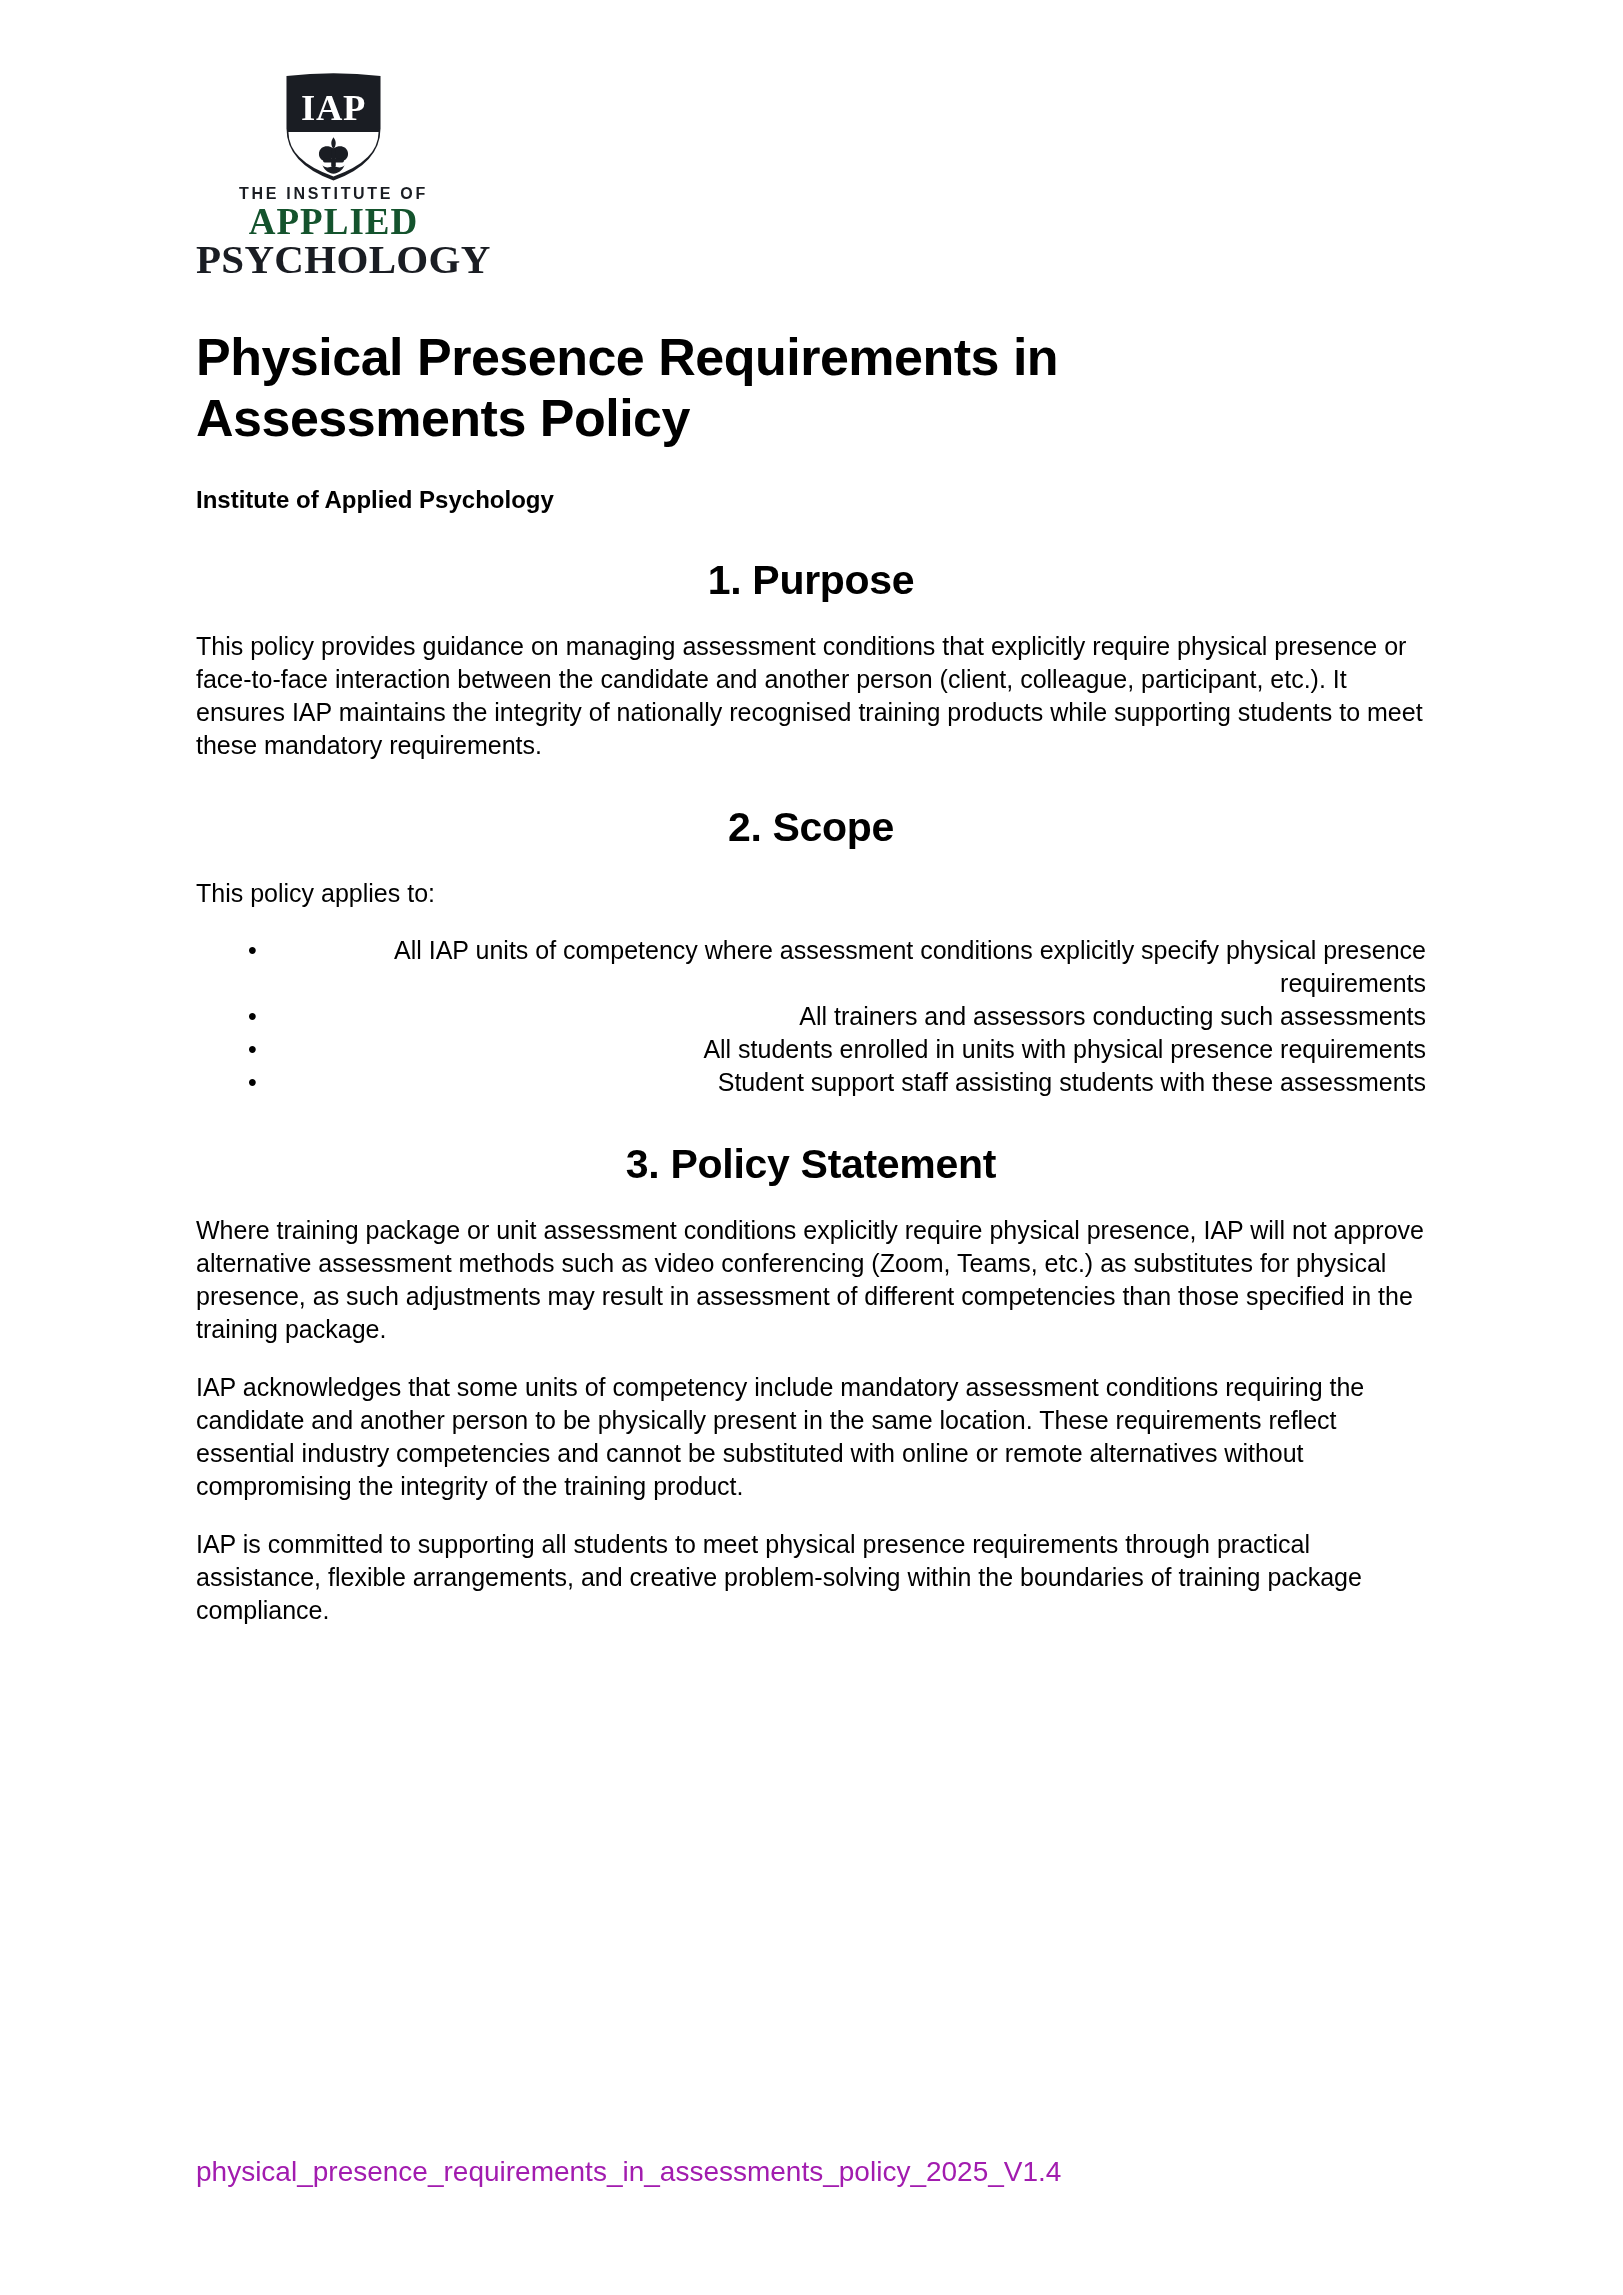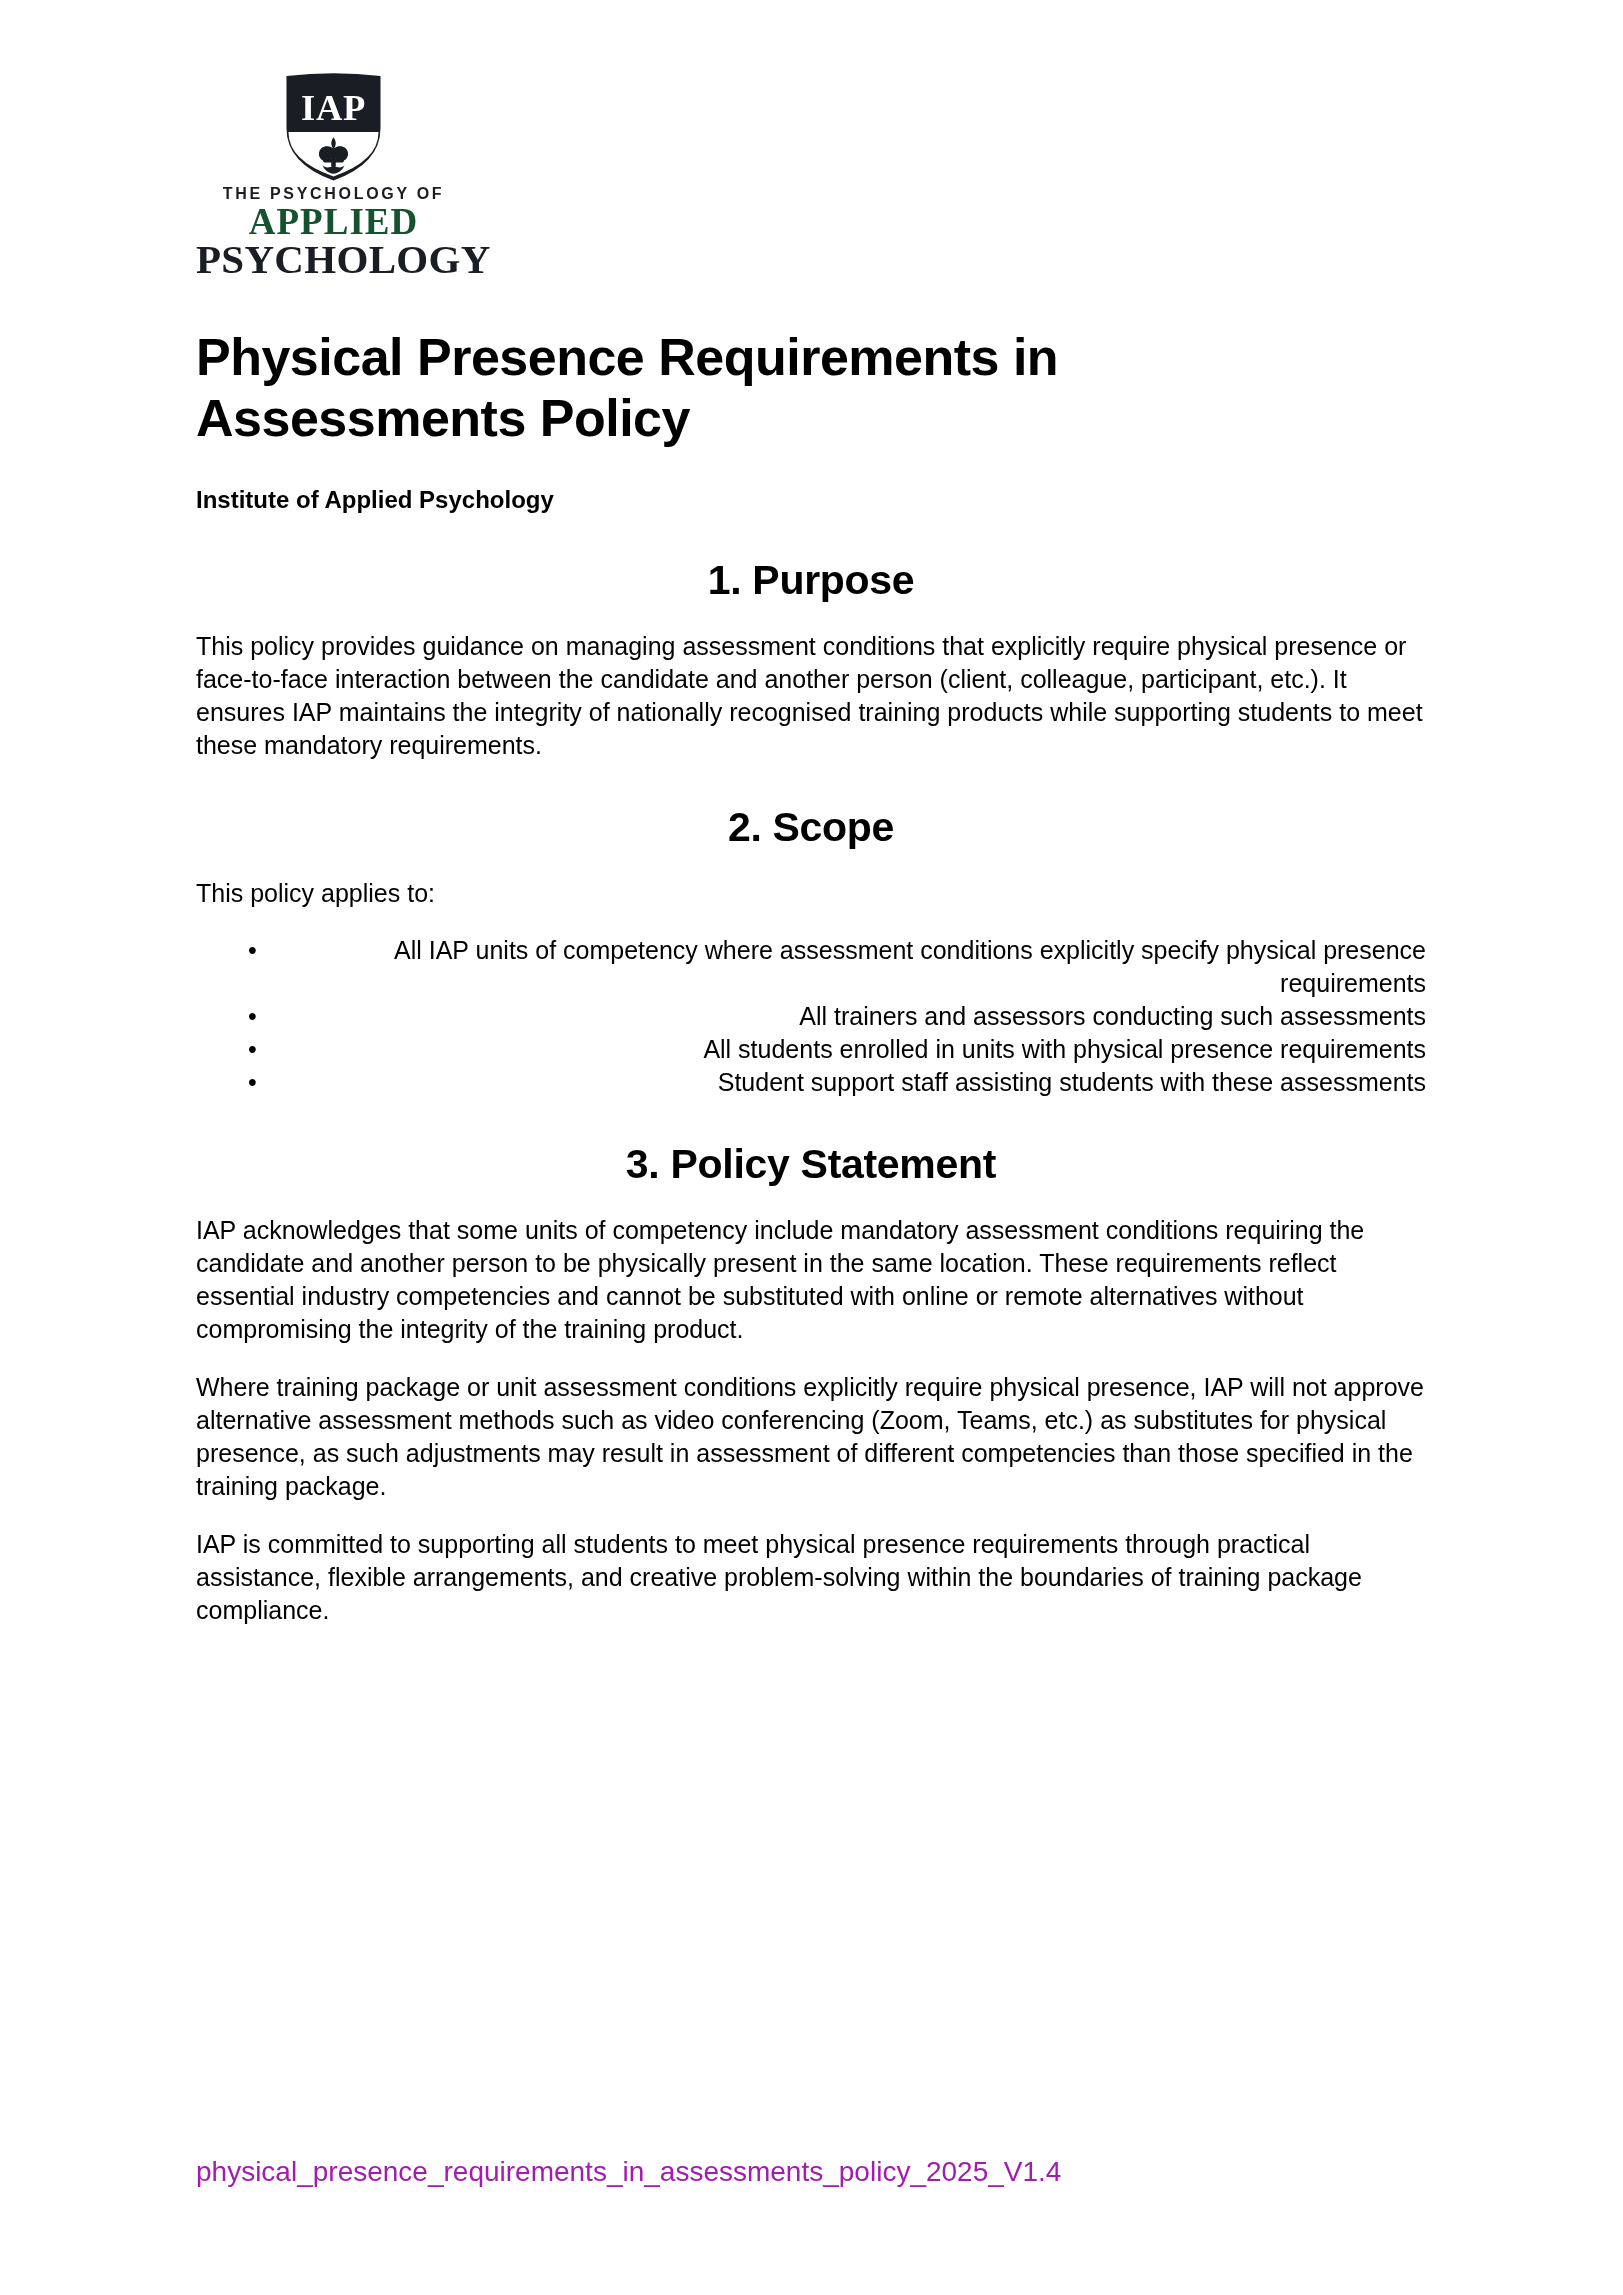--- a/index.html
+++ b/index.html
@@ -162,21 +162,21 @@
           <path d="M80 100 C75 107 76 113 80 118 C84 113 85 107 80 100 Z"></path>
           <path d="M80 117 C70 111 60 114 58 123 C56 132 64 139 73 136 C77 134 79 129 80 124 Z"></path>
           <path d="M80 117 C90 111 100 114 102 123 C104 132 96 139 87 136 C83 134 81 129 80 124 Z"></path>
           <rect x="76.5" y="117" width="7" height="28" rx="2"></rect>
           <rect x="64" y="133" width="32" height="5.5" rx="2.5"></rect>
           <path d="M80 143 C73 148 67 147 63 143 C67 152 73 155 80 156 C87 155 93 152 97 143 C93 147 87 148 80 143 Z"></path>
         </g>
       </svg>
     </div>
     <div class="logo-wordmark">
-      <div class="wm-line1">THE PSYCHOLOGY OF</div>
+      <div class="wm-line1">THE INSTITUTE OF</div>
       <div class="wm-line2">APPLIED</div>
       <div class="wm-line3">PSYCHOLOGY</div>
     </div>
   </div>
 
   <div class="doc">
 
     <h1 class="doc-title">Physical Presence Requirements in Assessments Policy</h1>
 
     <p class="doc-subtitle">Institute of Applied Psychology</p>
@@ -187,22 +187,22 @@
     <h2 class="sec-heading">2. Scope</h2>
     <p class="body-text">This policy applies to:</p>
     <ul class="bullets">
       <li>All IAP units of competency where assessment conditions explicitly specify physical presence requirements</li>
       <li>All trainers and assessors conducting such assessments</li>
       <li>All students enrolled in units with physical presence requirements</li>
       <li>Student support staff assisting students with these assessments</li>
     </ul>
 
     <h2 class="sec-heading">3. Policy Statement</h2>
+    <p class="body-text">Where training package or unit assessment conditions explicitly require physical presence, IAP will not approve alternative assessment methods such as video conferencing (Zoom, Teams, etc.) as substitutes for physical presence, as such adjustments may result in assessment of different competencies than those specified in the training package.</p>
     <p class="body-text">IAP acknowledges that some units of competency include mandatory assessment conditions requiring the candidate and another person to be physically present in the same location. These requirements reflect essential industry competencies and cannot be substituted with online or remote alternatives without compromising the integrity of the training product.</p>
-    <p class="body-text">Where training package or unit assessment conditions explicitly require physical presence, IAP will not approve alternative assessment methods such as video conferencing (Zoom, Teams, etc.) as substitutes for physical presence, as such adjustments may result in assessment of different competencies than those specified in the training package.</p>
     <p class="body-text">IAP is committed to supporting all students to meet physical presence requirements through practical assistance, flexible arrangements, and creative problem-solving within the boundaries of training package compliance.</p>
 
 
   </div>
 
   <div class="footer">physical_presence_requirements_in_assessments_policy_2025_V1.4</div>
 
 </div>
 
 

